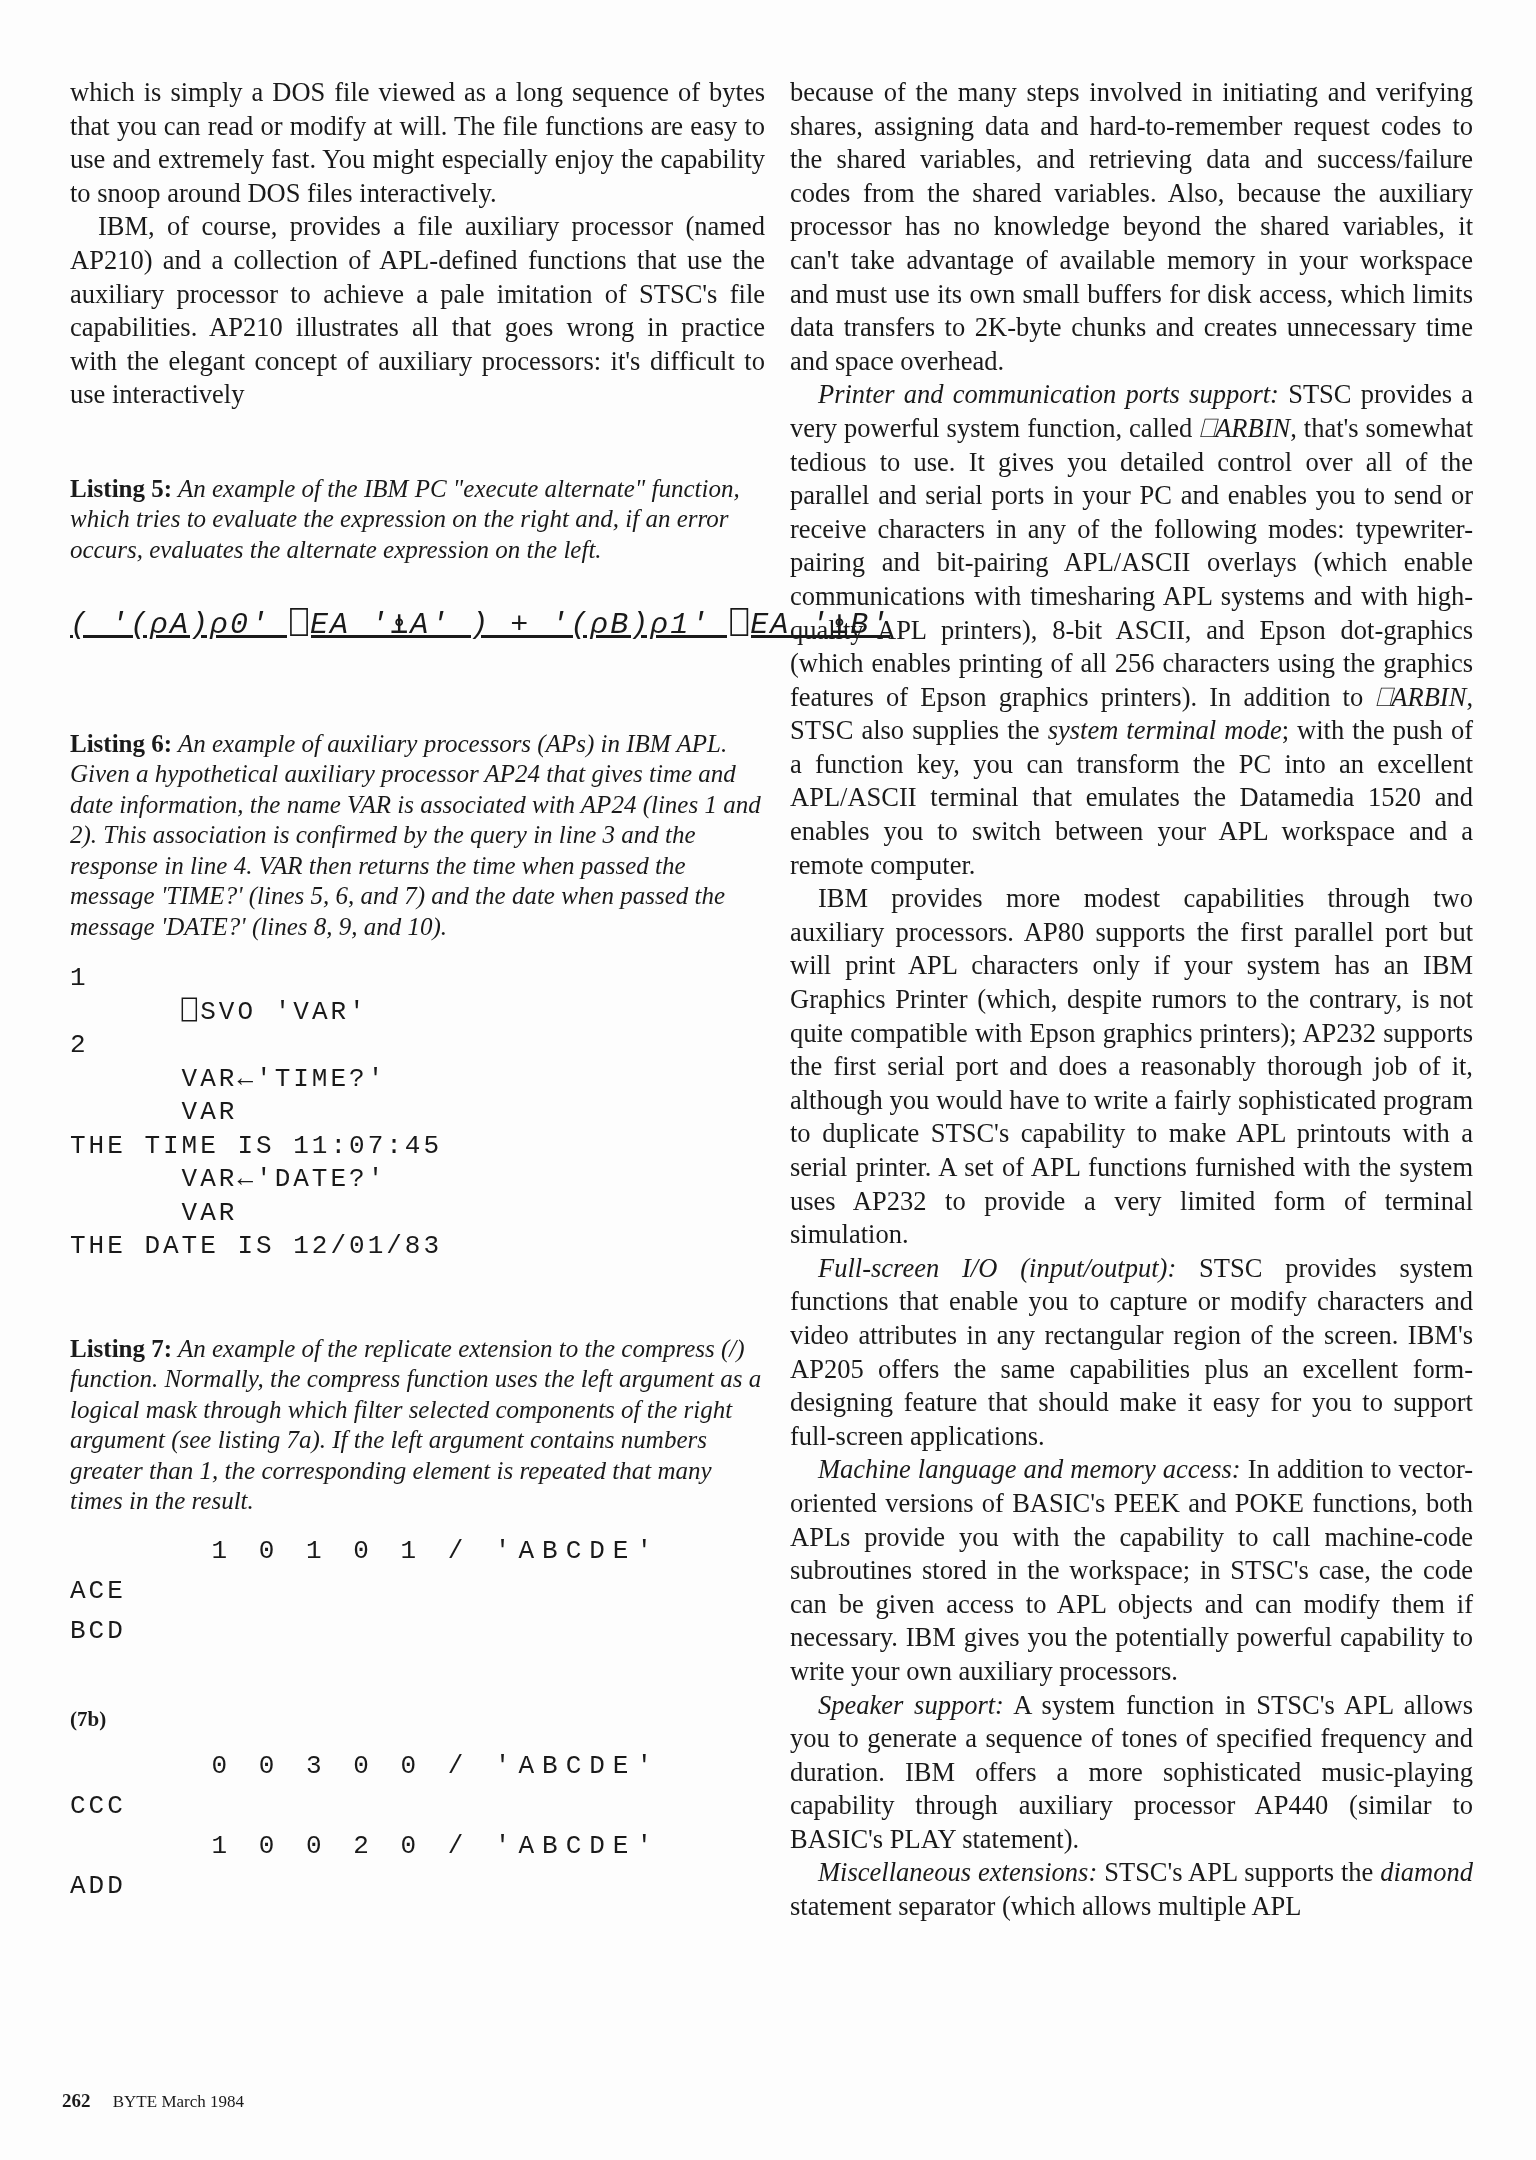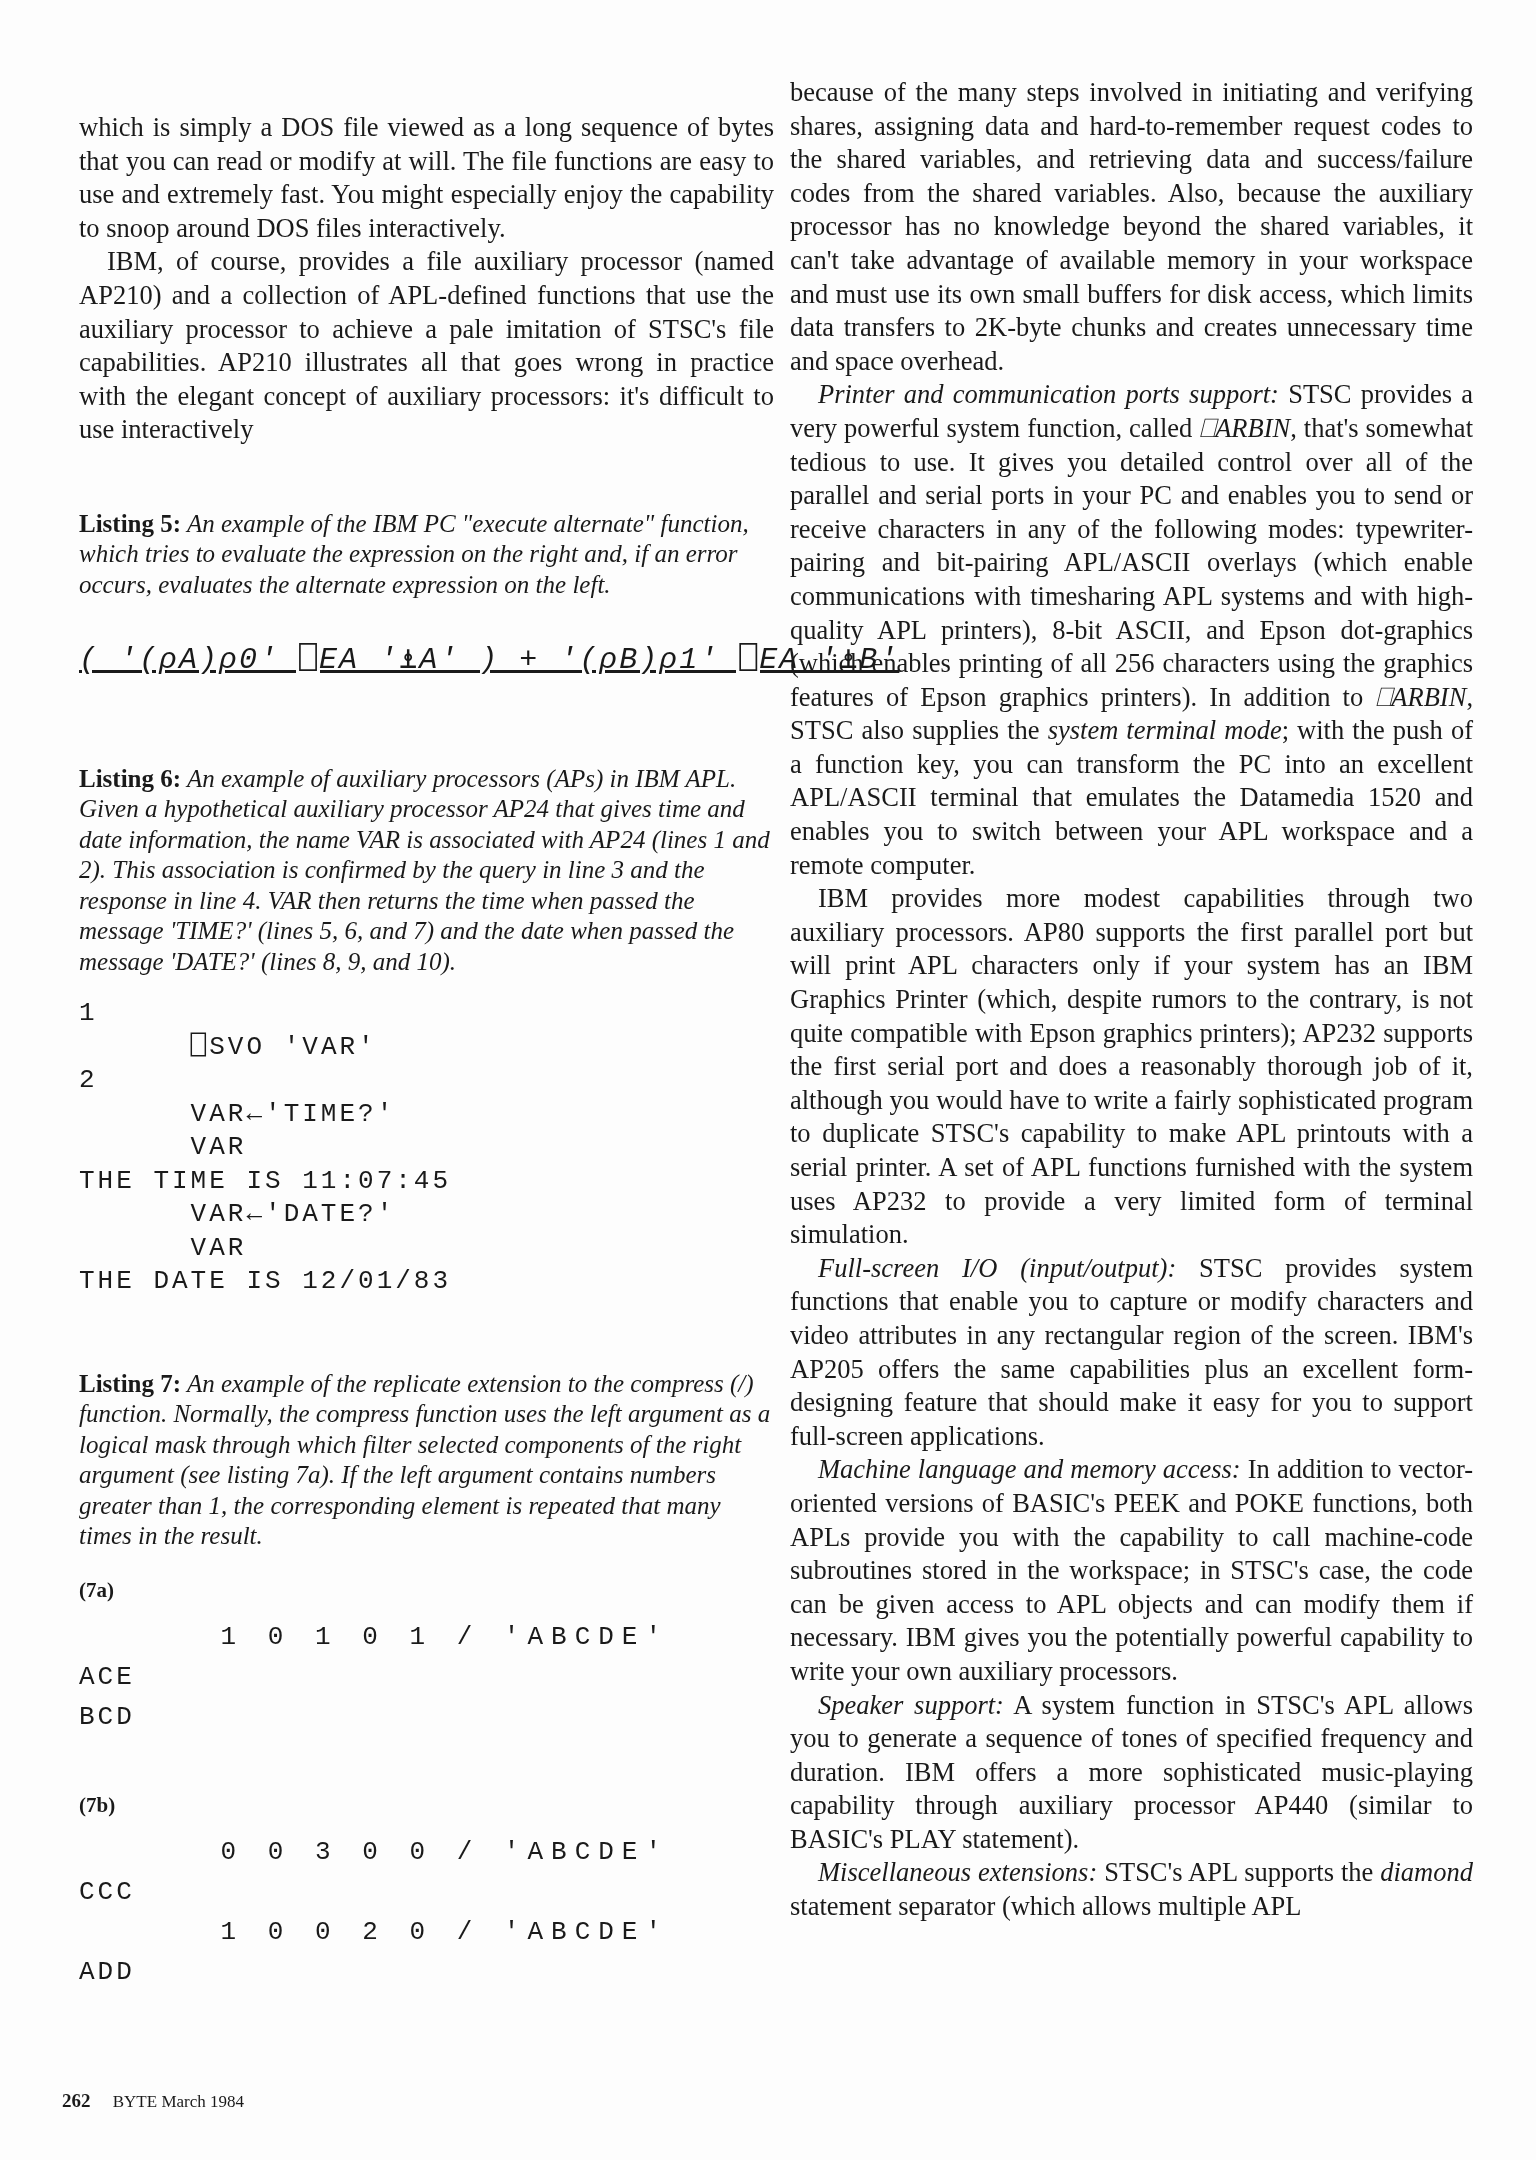--- a/index.html
+++ b/index.html
@@ -1,18 +1,18 @@
 <!DOCTYPE html>
 <html><head>
   <meta charset="utf-8">
   <style>
     html, body { margin: 0; padding: 0; background: #fdfdfd; }
     body { width: 1536px; height: 2160px; position: relative; overflow: hidden; color: #1a1a1a; }
     .col { position: absolute; top: 76px; }
-    .col-left { left: 79px; width: 695px; margin-top: 35px; }
+    .col-left { left: 70px; width: 695px; }
     .col-right { left: 790px; width: 683px; }
     .body-text {
       font-family: "Liberation Serif", serif;
       font-size: 26.5px;
       line-height: 33.6px;
       text-align: justify;
       margin: 0;
       hyphens: manual;
     }
     .body-text p { margin: 0; text-indent: 0; }
@@ -82,21 +82,20 @@
       <div class="code ital">THE DATE IS 12/01/83</div>
     </div>
   </div>
 
   <div style="margin-top:70px;">
     <p class="caption">
       <span class="label">Listing 7:</span>
       <span>An example of the replicate extension to the compress (/) function. Normally, the compress function uses the left argument as a logical mask through which filter selected components of the right argument (see listing 7a). If the left argument contains numbers greater than 1, the corresponding element is repeated that many times in the result.</span>
     </p>
 
-    <p class="sublabel" style="margin-top:26px;">(7a)</p>
     <div style="margin-top:14px;">
       <div class="code" style="line-height:40px;letter-spacing:8px;">      1 0 1 0 1 / 'ABCDE'</div>
       <div class="code ital" style="line-height:40px;">ACE</div>
       <div class="code ital" style="line-height:40px;">BCD</div>
     </div>
 
     <p class="sublabel" style="margin-top:56px;">(7b)</p>
     <div style="margin-top:14px;">
       <div class="code" style="line-height:40px;letter-spacing:8px;">      0 0 3 0 0 / 'ABCDE'</div>
       <div class="code ital" style="line-height:40px;">CCC</div>

